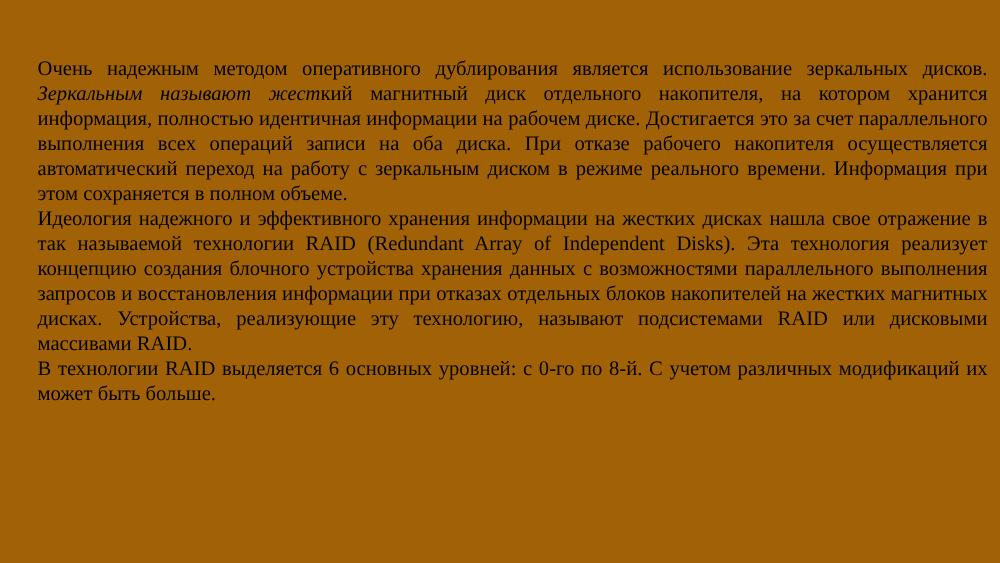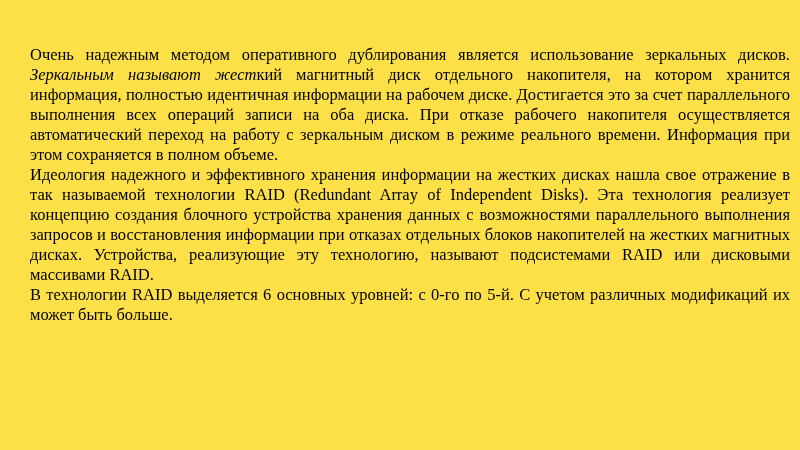--- a/index.html
+++ b/index.html
@@ -4,21 +4,21 @@
 <style>
   html, body {
     margin: 0;
     padding: 0;
     background: #ffffff;
   }
   .slide {
     position: relative;
     width: 800px;
     height: 450px;
-    background: #fde047;
+    background: #a16207;
     overflow: hidden;
   }
   .textbox {
     position: absolute;
     left: 30px;
     top: 45px;
     width: 760px;
     font-family: "Liberation Serif", "DejaVu Serif", serif;
     font-size: 16.5px;
     line-height: 20px;
@@ -35,15 +35,15 @@
     font-weight: normal;
   }
 </style>
 </head>
 <body>
 
 <div class="slide">
   <div class="textbox">
     <p><span>Очень надежным методом оперативного дублирования является использование зеркальных дисков. </span><em>Зеркальным называют жест</em><span>кий магнитный диск отдельного накопителя, на котором хранится информация, полностью идентичная информации на рабочем диске. Достигается это за счет параллельного выполнения всех операций записи на оба диска. При отказе рабочего накопителя осуществляется автоматический переход на работу с зеркальным диском в режиме реального времени. Информация при этом сохраняется в полном объеме.</span></p>
     <p>Идеология надежного и эффективного хранения информации на жестких дисках нашла свое отражение в так называемой технологии RAID (Redundant Array of Independent Disks). Эта технология реализует концепцию создания блочного устройства хранения данных с возможностями параллельного выполнения запросов и восстановления информации при отказах отдельных блоков накопителей на жестких магнитных дисках. Устройства, реализующие эту технологию, называют подсистемами RAID или дисковыми массивами RAID.</p>
-    <p>В технологии RAID выделяется 6 основных уровней: с 0-го по 5-й. С учетом различных модификаций их может быть больше.</p>
+    <p>В технологии RAID выделяется 6 основных уровней: с 0-го по 8-й. С учетом различных модификаций их может быть больше.</p>
   </div>
 </div>
 
 </body></html>

